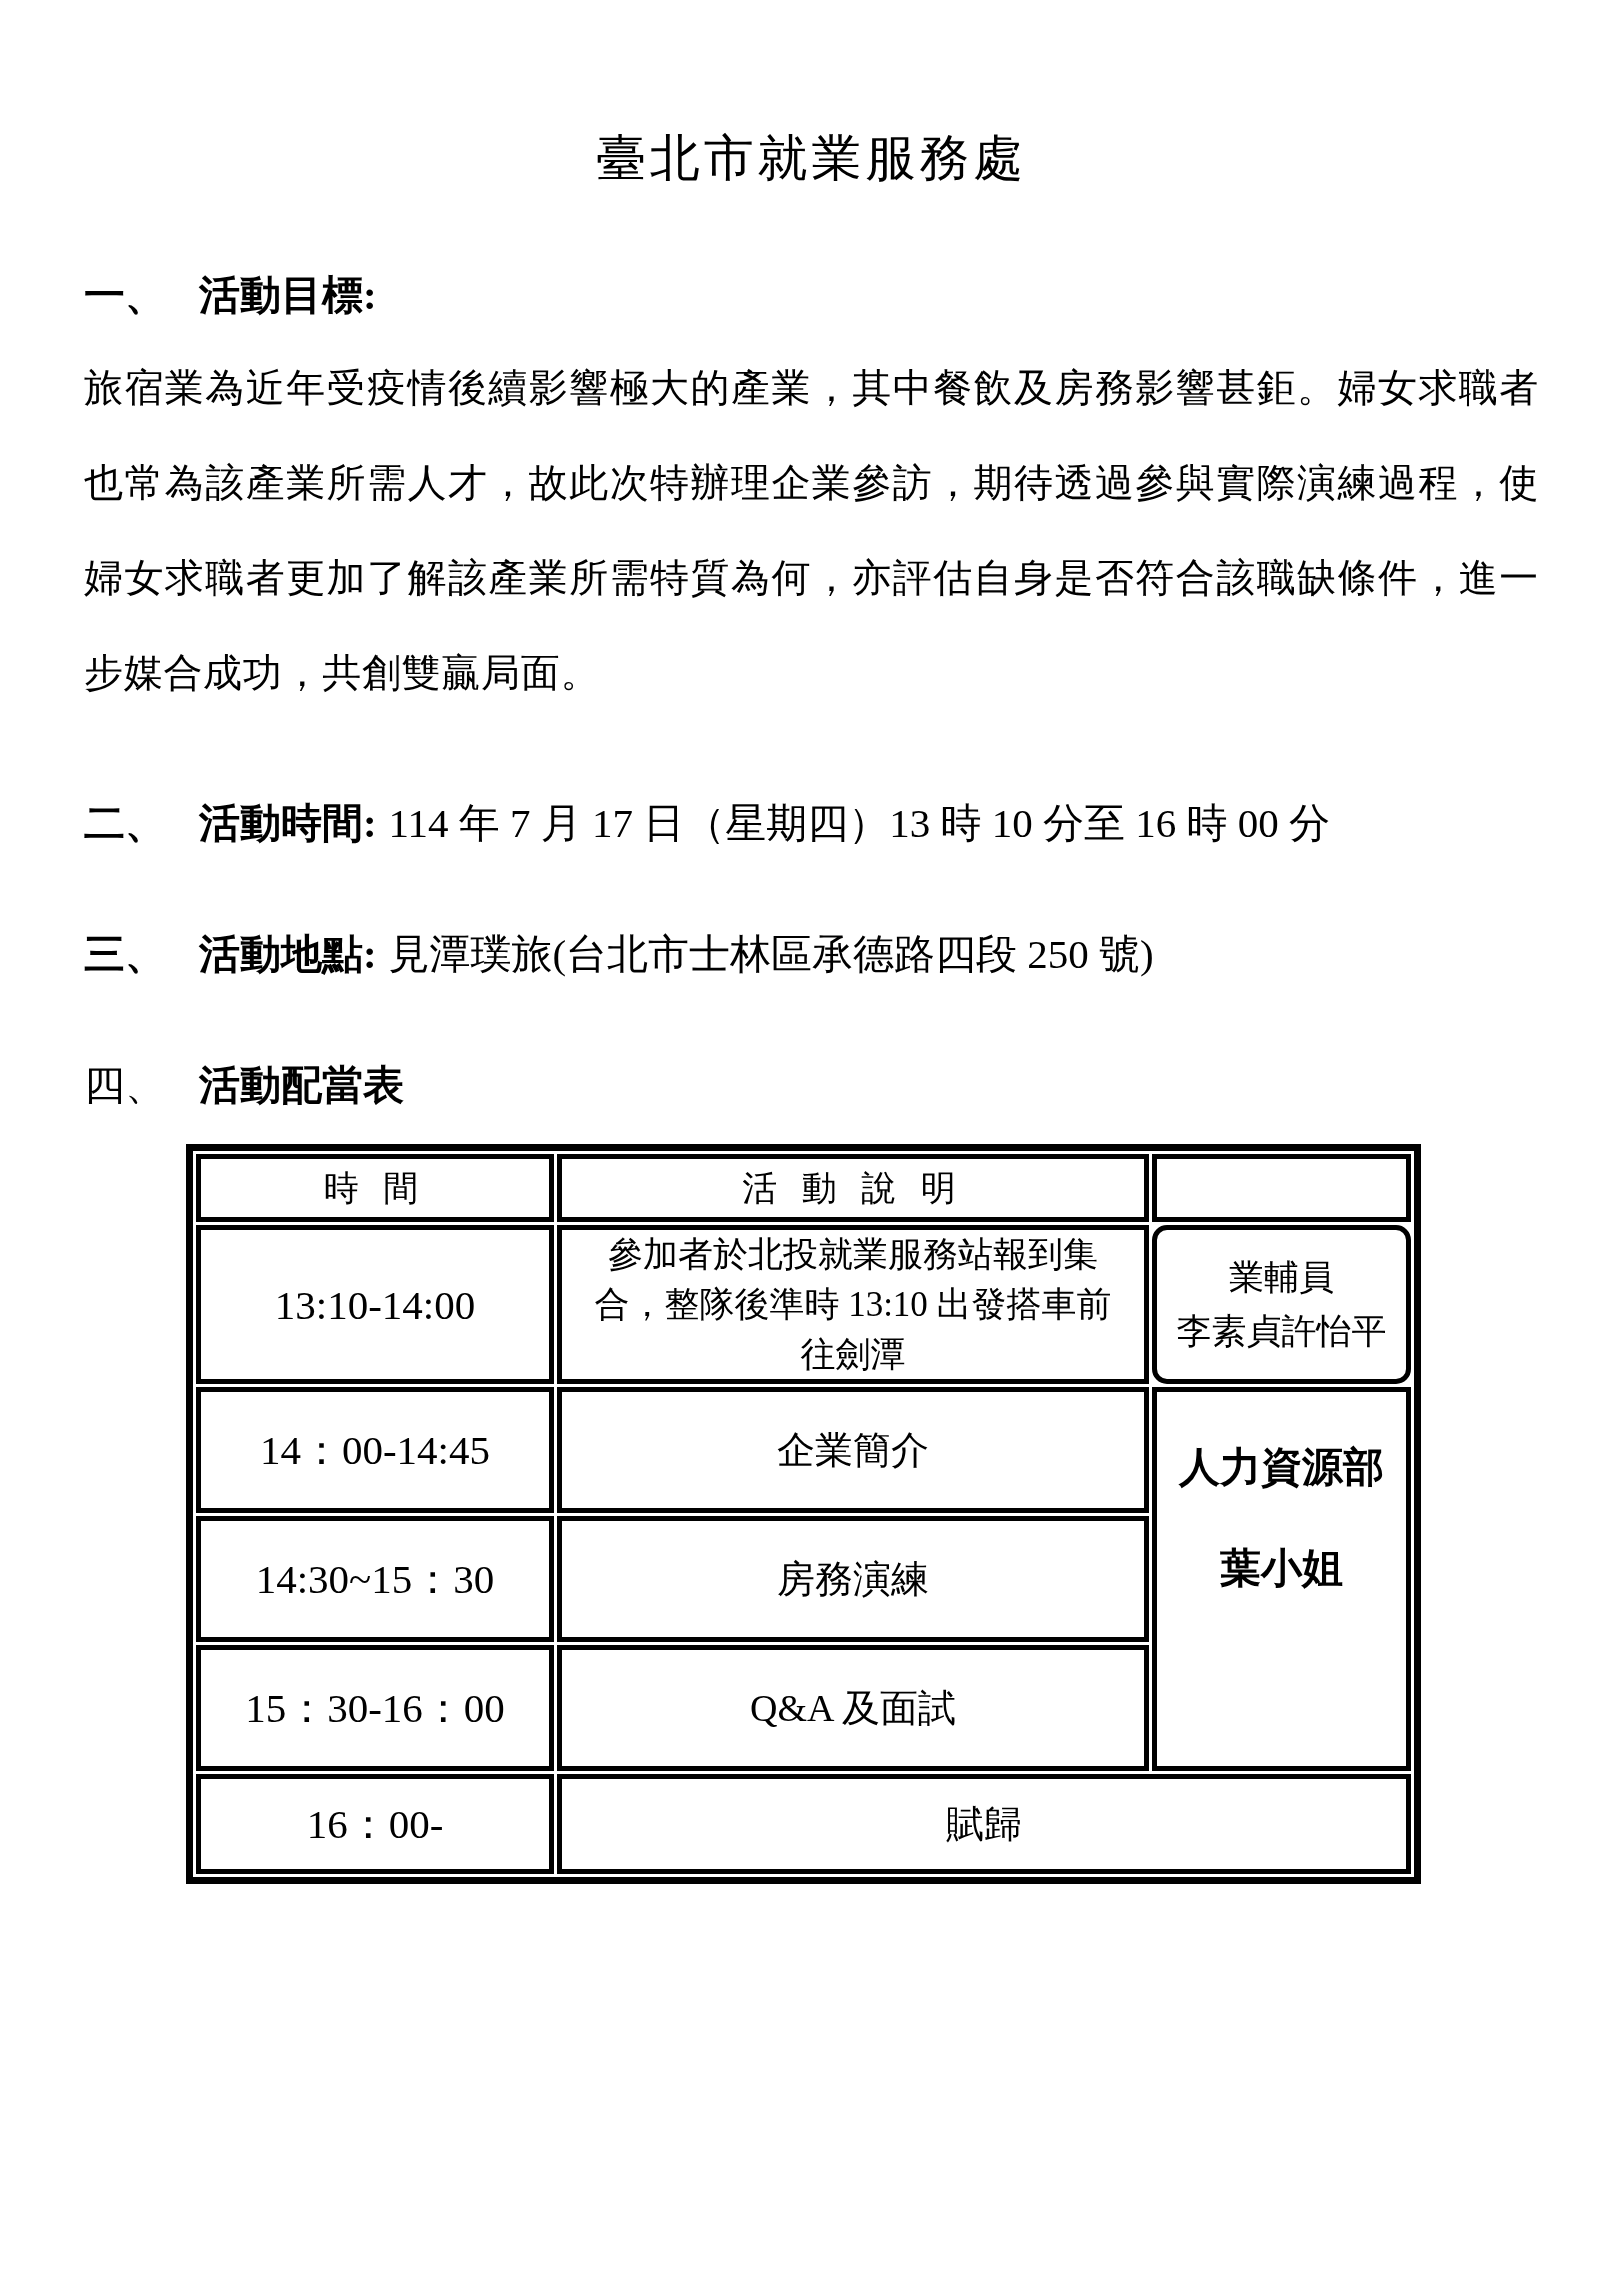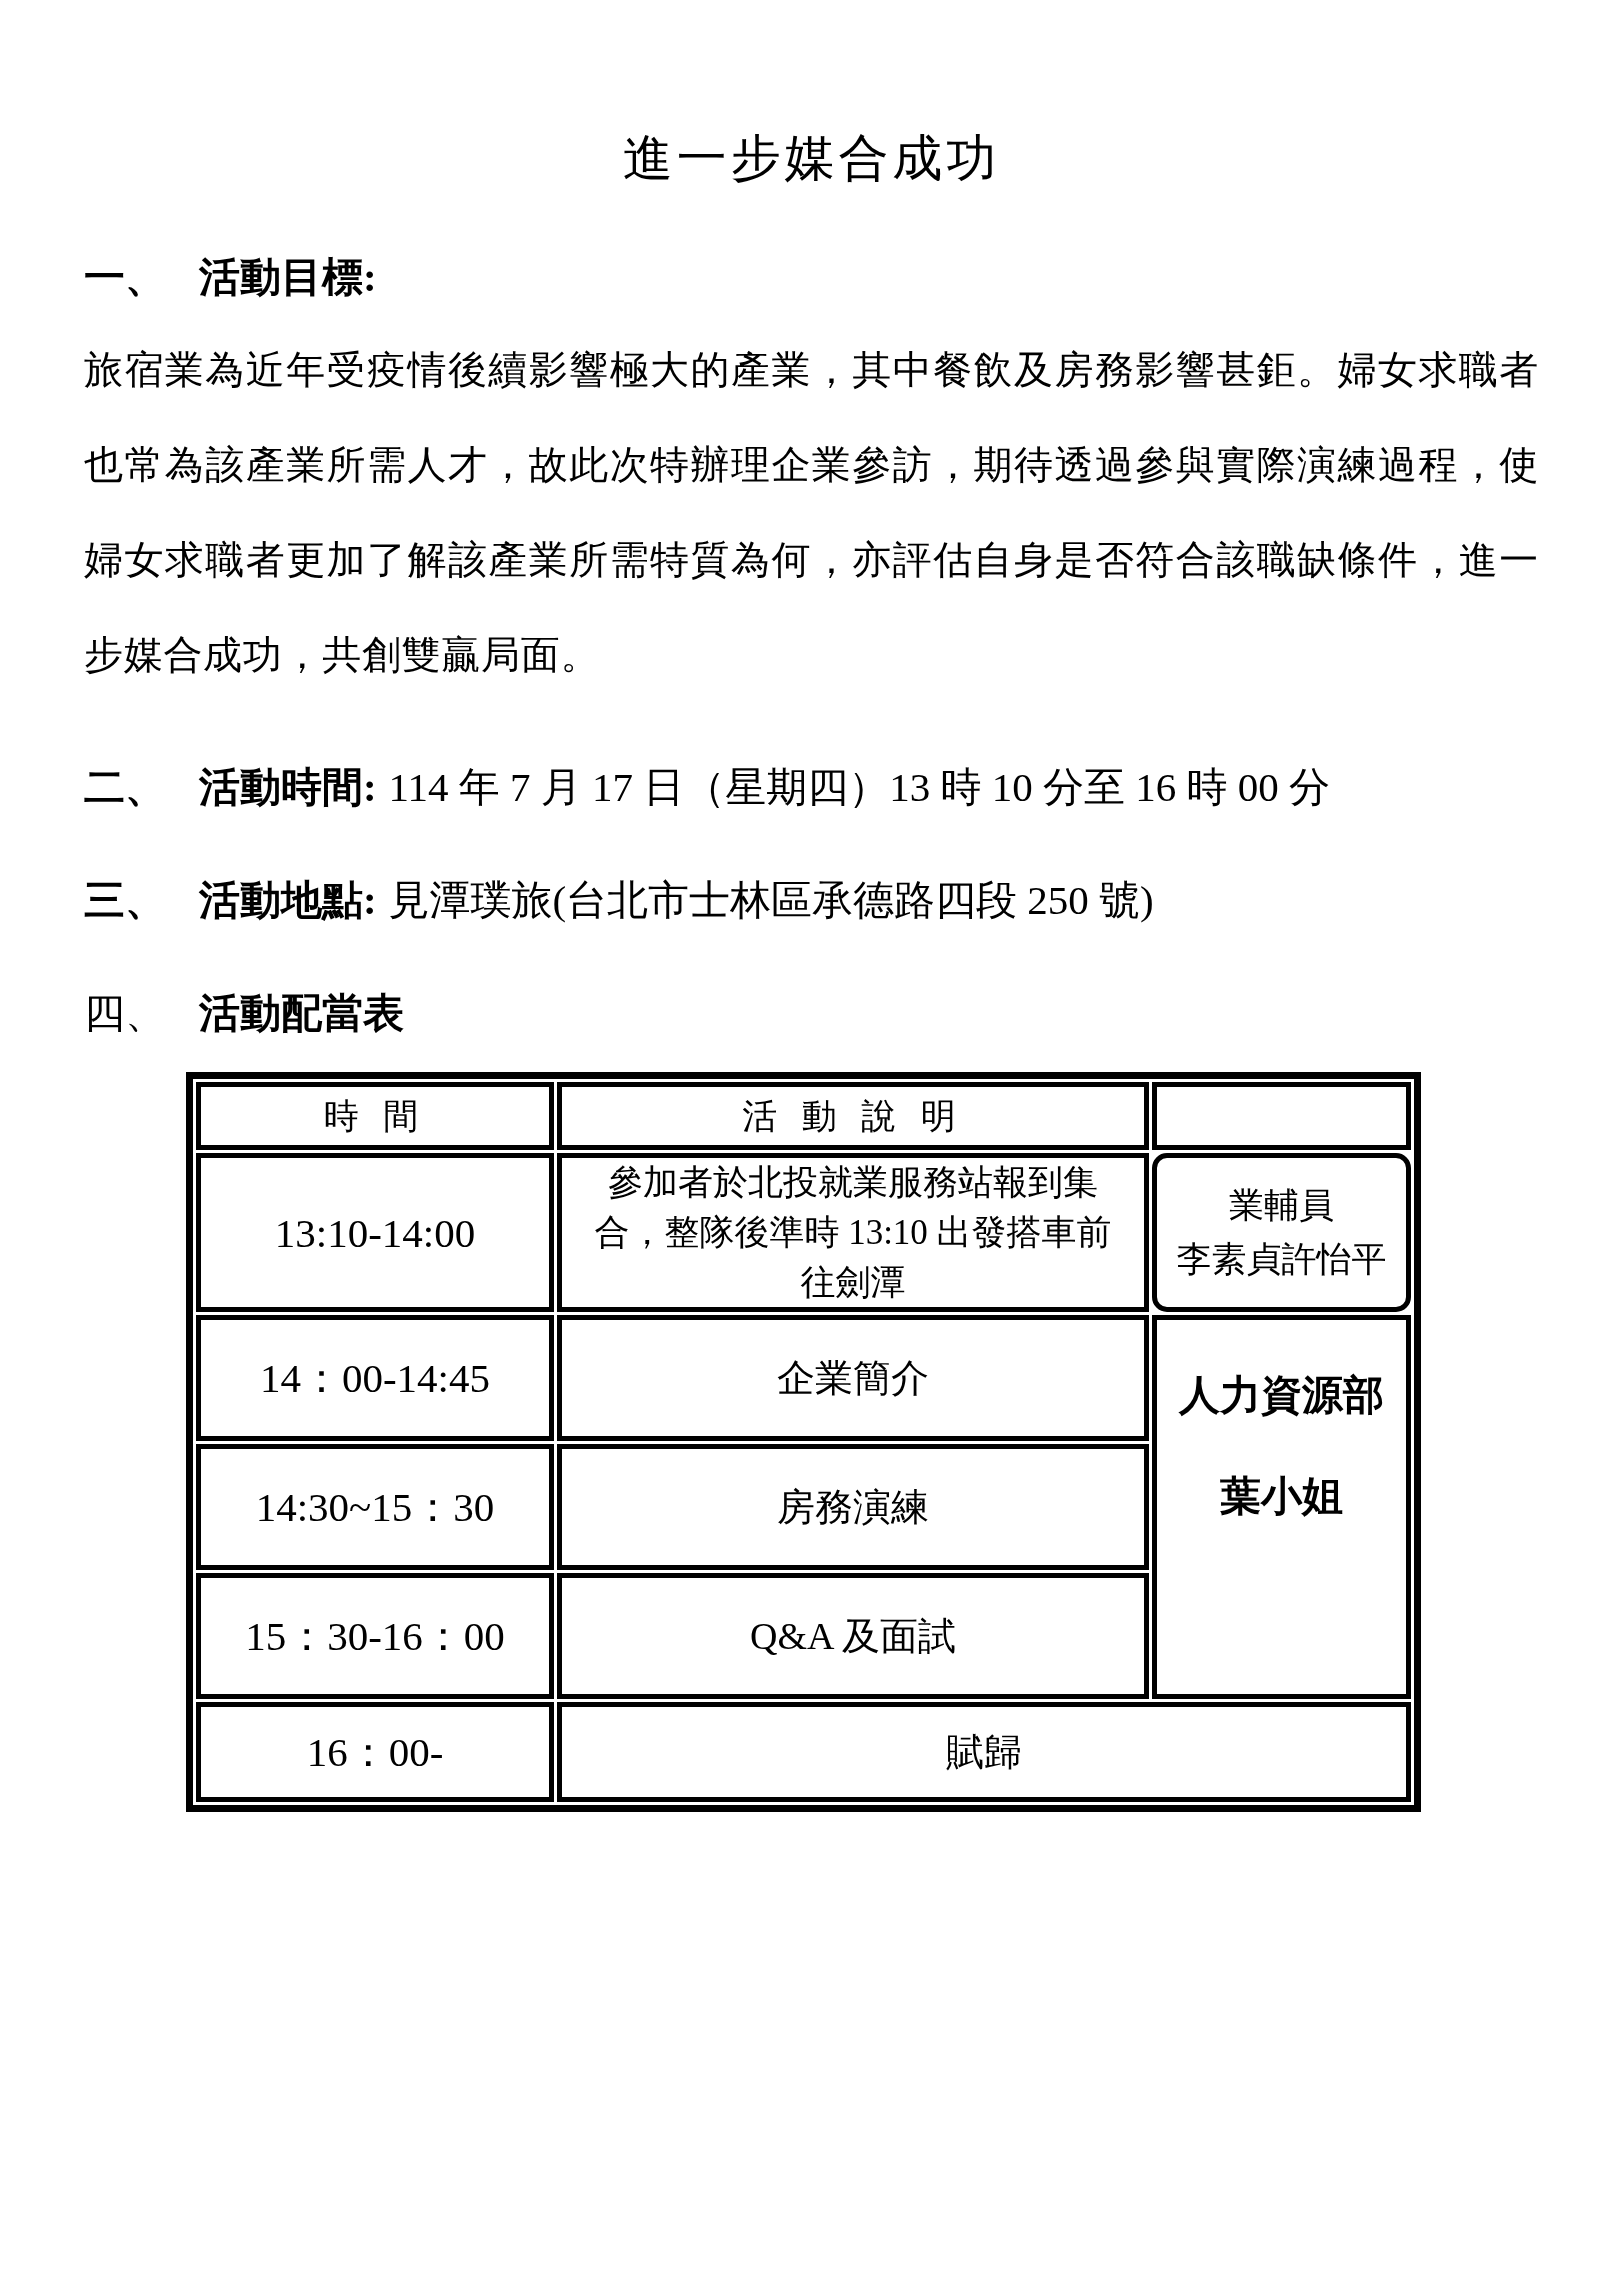--- a/index.html
+++ b/index.html
@@ -26,21 +26,21 @@
   }
   .subtitle {
     text-align: center;
     font-size: 51px;
     font-weight: normal;
     margin: 56px 0 0 0;
     letter-spacing: 1.3px;
   }
   .section-line {
     font-size: 41px;
-    margin-top: 58px;
+    margin-top: 76px;
     white-space: nowrap;
   }
   .section-line .num {
     display: inline-block;
     margin-right: 33px;
     font-weight: bold;
   }
   .section-line .num.normal { font-weight: normal; }
   .section-line .label { font-weight: bold; }
   .section-line .label.normal { font-weight: bold; }
@@ -103,21 +103,21 @@
     line-height: 2.45;
     font-weight: bold;
   }
   .schedule .last-row td { height: 90px; }
 </style>
 </head>
 <body>
 
 <div class="doc">
 
-  <h1 class="title">進一步媒合成功</h1>
+  <h1 class="title">臺北市就業服務處</h1>
 
   <div class="section-line">
     <span class="num">一、</span><span class="label">活動目標:</span>
   </div>
 
   <div class="objective-text">旅宿業為近年受疫情後續影響極大的產業，其中餐飲及房務影響甚鉅。婦女求職者也常為該產業所需人才，故此次特辦理企業參訪，期待透過參與實際演練過程，使婦女求職者更加了解該產業所需特質為何，亦評估自身是否符合該職缺條件，進一步媒合成功，共創雙贏局面。</div>
 
   <div class="section-line">
     <span class="num">二、</span><span class="label">活動時間:</span><span class="value">114 年 7 月 17 日（星期四）13 時 10 分至 16 時 00 分</span>
   </div>

